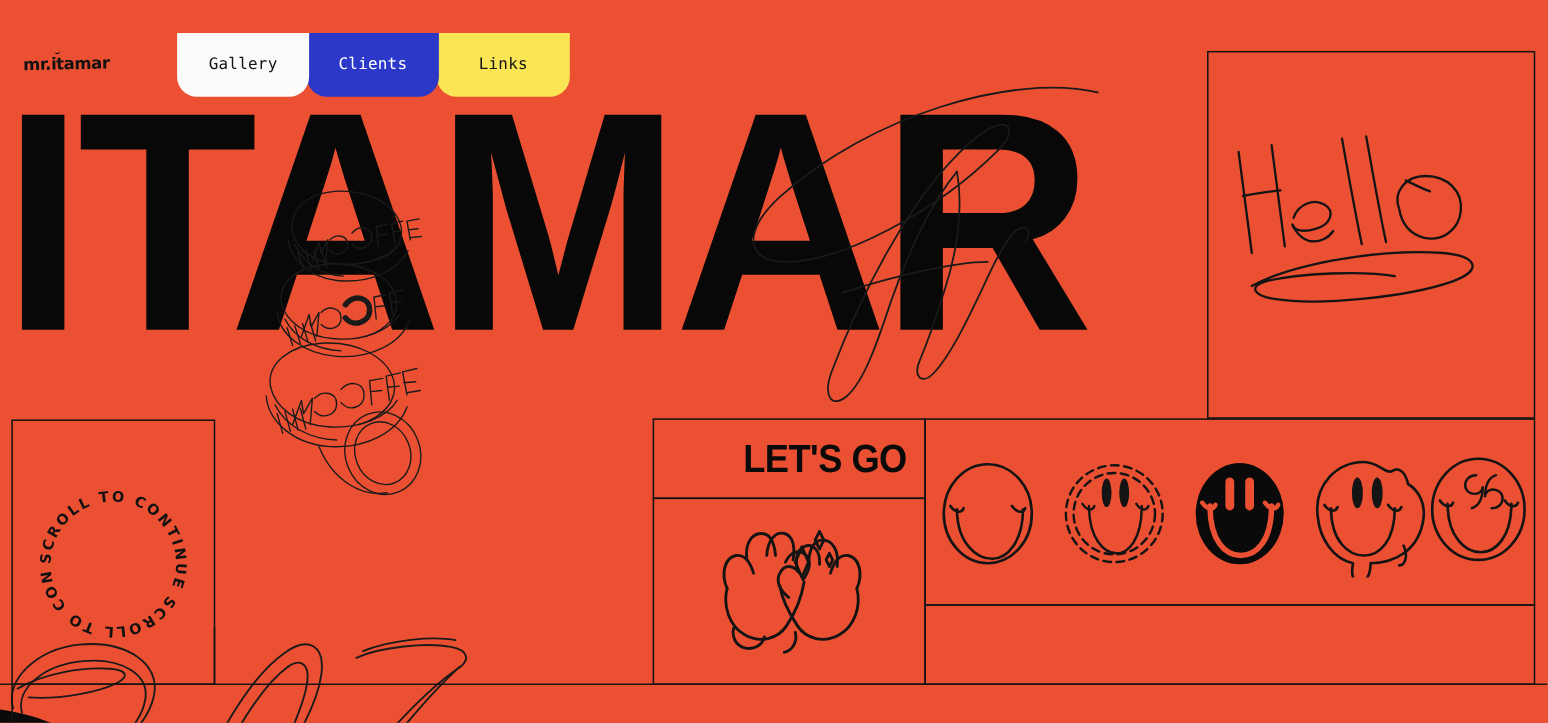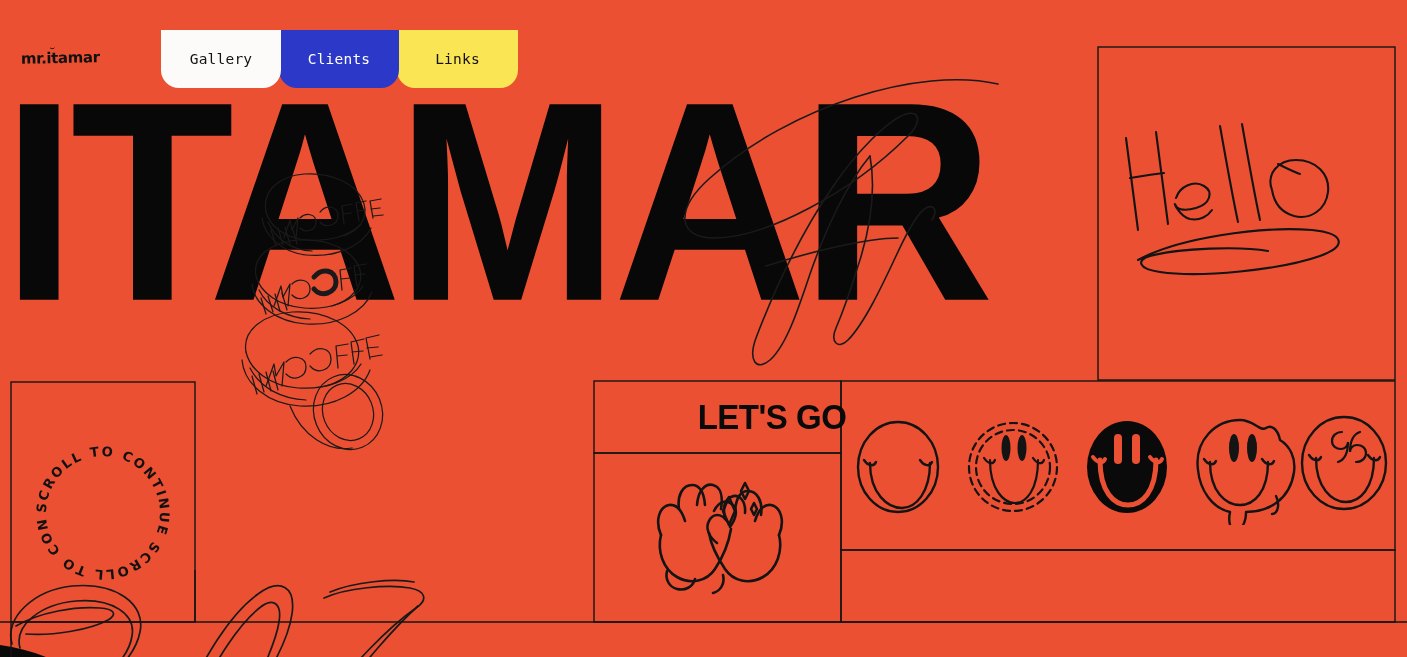--- a/index.html
+++ b/index.html
@@ -111,21 +111,21 @@
     font-family: "DejaVu Sans", sans-serif;
     font-size: 13.2px;
     font-weight: 700;
     letter-spacing: 2.1px;
     fill: #111111;
   }
 
   
   .letsgo-box {
     position: absolute;
-    left: 630px; top: 351px;
+    left: 608px; top: 351px;
     width: 284px; height: 72px;
     display: flex; align-items: center; justify-content: center;
     z-index: 25;
     cursor: pointer;
   }
   .letsgo-text {
     font-family: "Liberation Sans", sans-serif;
     font-weight: 700;
     font-size: 33px;
     letter-spacing: -0.5px;

